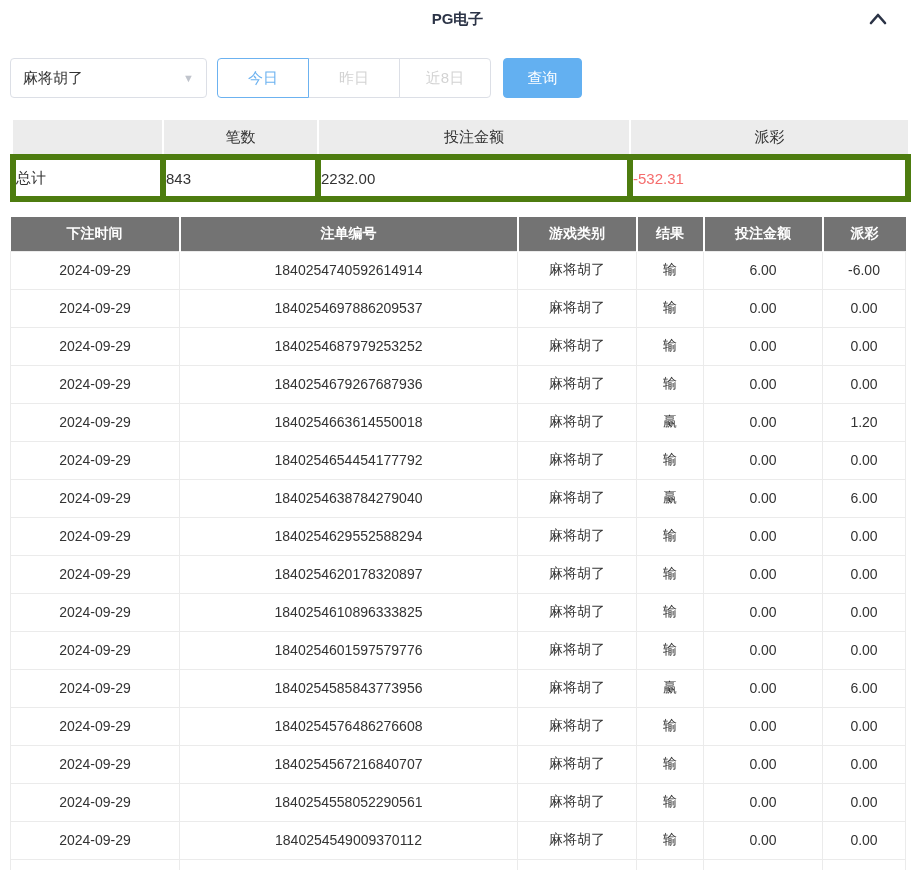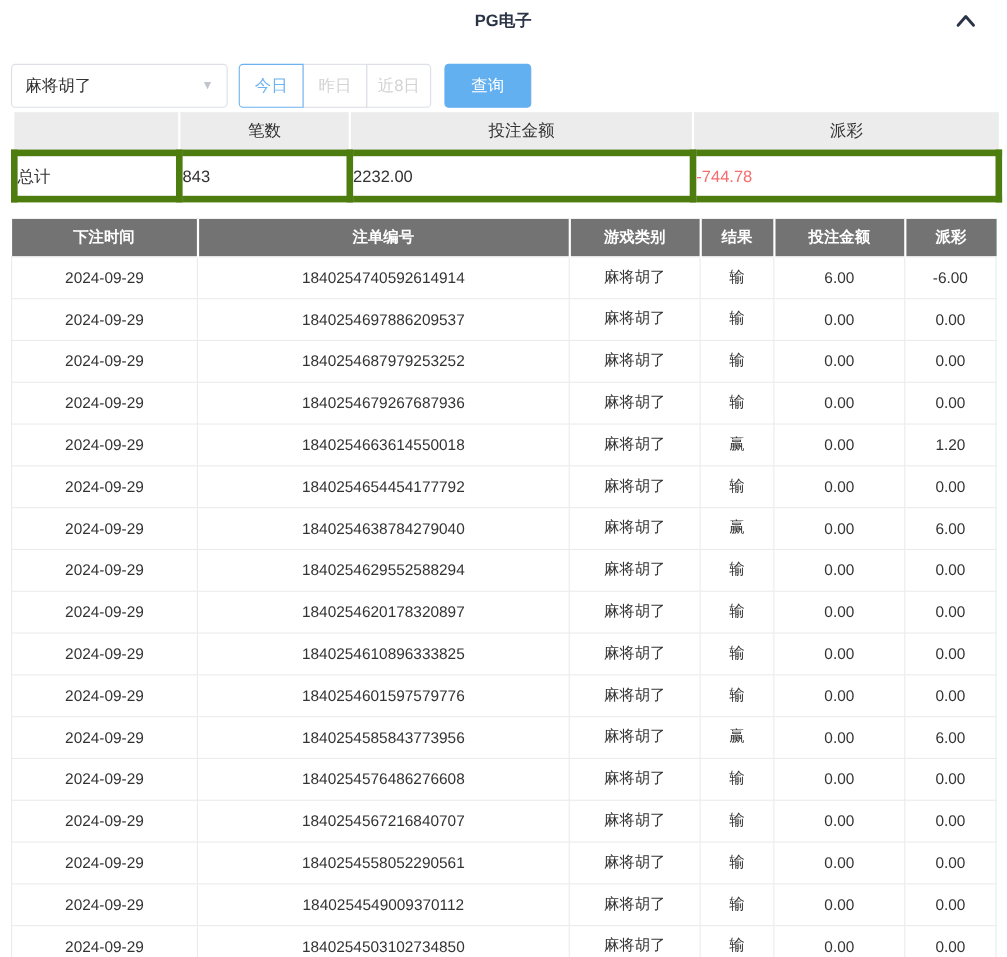--- a/index.html
+++ b/index.html
@@ -15,31 +15,31 @@
 
   
   .toolbar { display:flex; align-items:center; margin-top:20px; height:40px; }
   .select-box { width:197px; height:40px; border:1px solid #dcdfe6; border-radius:4px;
     display:flex; align-items:center; padding:0 12px; font-size:15px; color:#333; cursor:pointer; }
   .select-box .caret { margin-left:auto; color:#c0c4cc; font-size:11px; }
   .date-box { width:230px; height:40px; border:1px solid #dcdfe6; border-radius:4px;
     display:flex; align-items:center; padding:0 10px; font-size:15px; color:#444; margin-left:11px; cursor:pointer; }
   .date-box .cal { margin-right:8px; display:flex; }
   .btn-group { display:flex; margin-left:10px; }
-  .seg-btn { width:59px; height:40px; background:#fff; border:1px solid #dcdfe6; font-size:15px;
+  .seg-btn { width:92px; height:40px; background:#fff; border:1px solid #dcdfe6; font-size:15px;
     color:#d3d3d3; cursor:pointer; margin-left:-1px; font-family:inherit; }
   .seg-btn:first-child { margin-left:0; border-radius:4px 0 0 4px; }
   .seg-btn:last-child { border-radius:0 4px 4px 0; }
   .seg-btn.active { border:1px solid #6cb2f0; color:#6cb2f0; position:relative; z-index:2; }
   .query-btn { width:79px; height:40px; margin-left:12px; background:#63b0f1; border:1px solid #63b0f1;
     border-radius:4px; color:#fff; font-size:15px; cursor:pointer; font-family:inherit; }
 
   
   table { border-collapse:collapse; width:895px; table-layout:fixed; }
-  .summary-table { margin-top:4px; }
+  .summary-table { margin-top:22px; }
   .summary-table th { background:#ececec; color:#333; font-weight:400; font-size:15px;
     height:37px; border-right:2px solid #fff; }
   .summary-table th:last-child { border-right:none; }
   .summary-table td { height:42px; text-align:left; font-size:15px; border:6px solid #4d7c0f; }
 
   .bet-table { margin-top:15px; }
   .bet-table th { background:#737373; color:#fff; font-weight:700; font-size:14px;
     height:34px; border-right:2px solid #fff; }
   .bet-table th:last-child { border-right:none; }
   .bet-table td { height:38px; text-align:center; font-size:14px; color:#333; border:1px solid #ebebeb; }
@@ -86,21 +86,21 @@
         <th>笔数</th>
         <th>投注金额</th>
         <th>派彩</th>
       </tr>
     </thead>
     <tbody>
       <tr>
         <td>总计</td>
         <td>843</td>
         <td>2232.00</td>
-        <td class="neg">-744.78</td>
+        <td class="neg">-532.31</td>
       </tr>
     </tbody>
   </table>
 
   <table class="bet-table">
     <colgroup>
         <col style="width:169px">
         <col style="width:338px">
         <col style="width:119px">
         <col style="width:67px">

